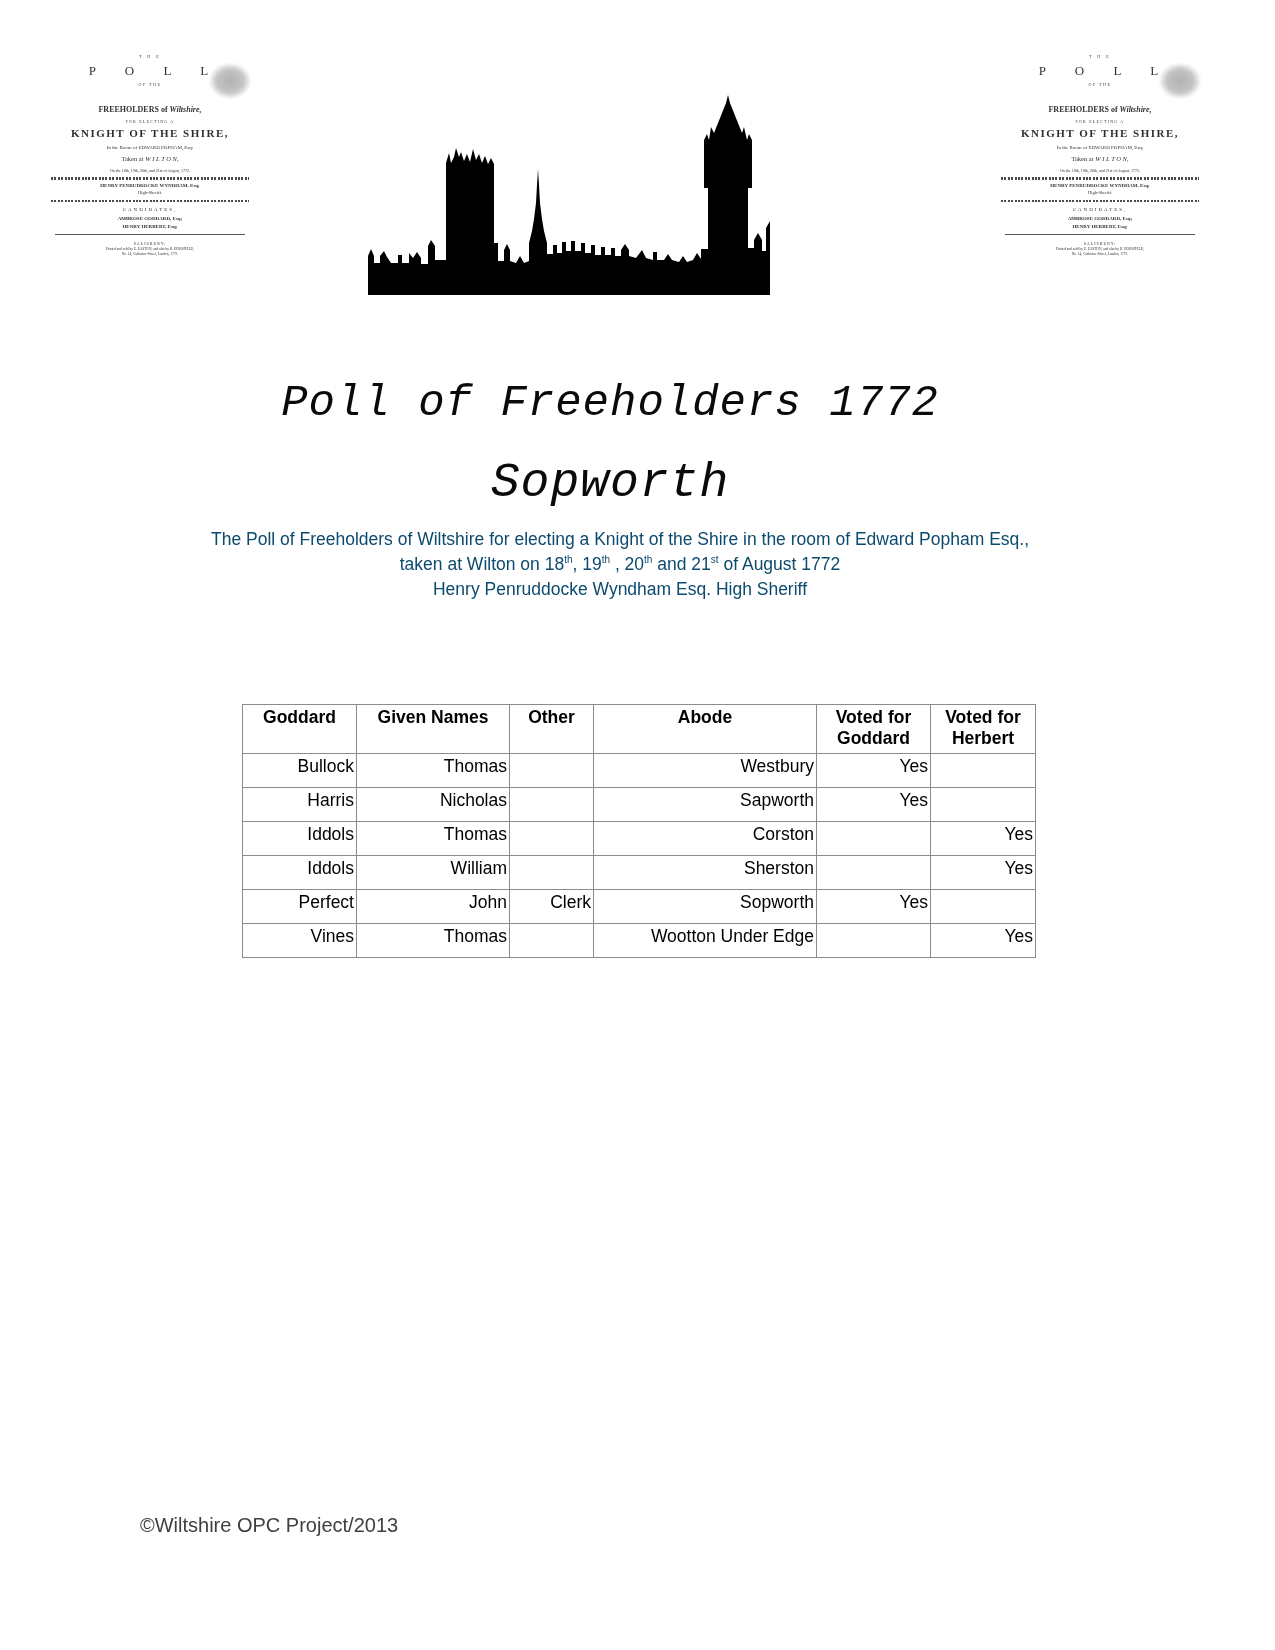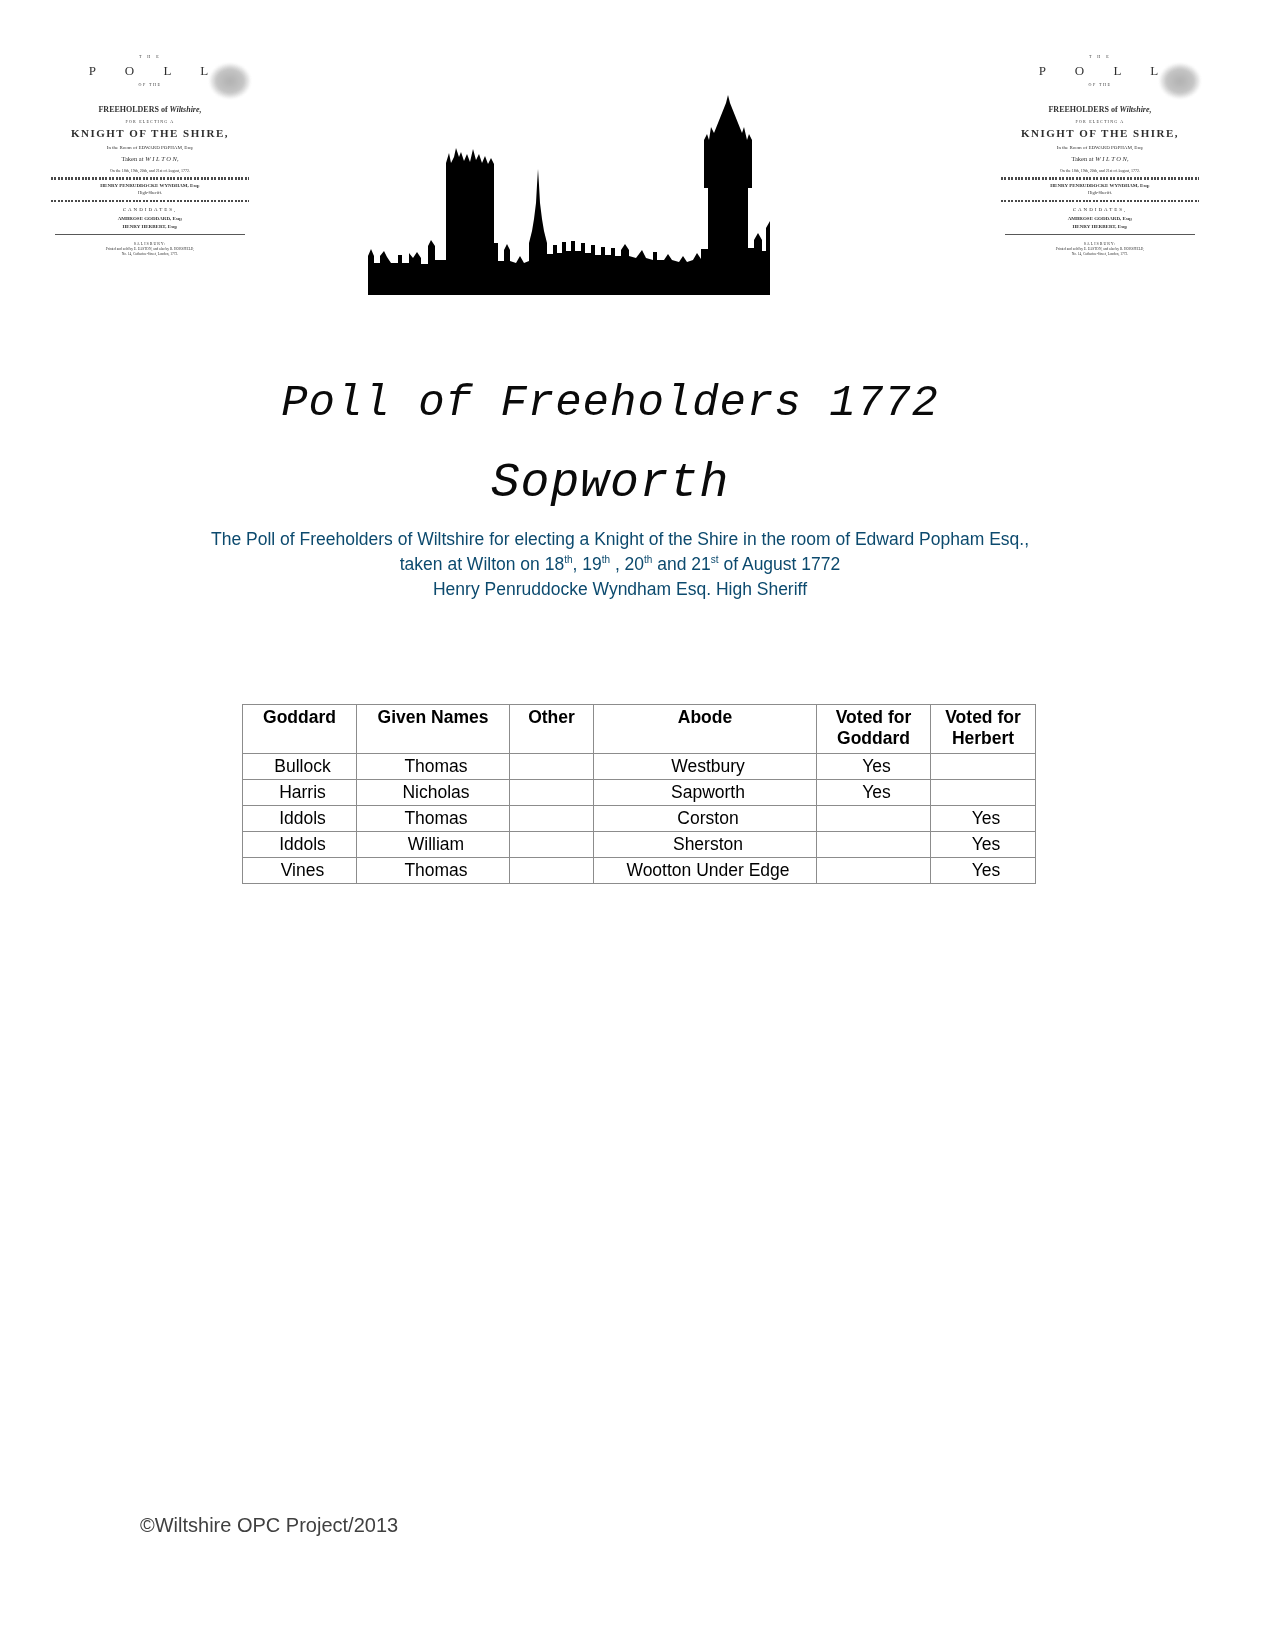--- a/index.html
+++ b/index.html
@@ -48,21 +48,21 @@
   
   .intro{position:absolute;left:0;top:527px;width:1240px;text-align:center;
          font-size:17.5px;line-height:25px;color:#0c4a6e;}
   .intro sup{font-size:10px;vertical-align:super;line-height:0;}
 
   
   .poll-table{position:absolute;left:242px;top:704px;width:793px;border-collapse:collapse;table-layout:fixed;}
   .poll-table th,.poll-table td{border:1px solid #8c8c8c;font-size:17.5px;overflow:hidden;white-space:nowrap;}
   .poll-table th{font-weight:bold;text-align:center;vertical-align:top;height:46px;padding:2px 2px 0 2px;
                  line-height:21px;white-space:normal;}
-  .poll-table td{height:25px;padding:0 2px 0 8px;vertical-align:middle;text-align:center;}
+  .poll-table td{height:25px;padding:0 2px 8px 8px;vertical-align:middle;text-align:right;}
 
   
   .footer{position:absolute;left:140px;top:1514px;font-size:20px;color:#404040;}
 </style>
 </head>
 <body>
 
 <div class="page">
 
   <div class="poll-card left" id="scan-left">
@@ -194,20 +194,28 @@
         </tr>
         <tr>
           <td>Iddols</td>
           <td>William</td>
           <td></td>
           <td>Sherston</td>
           <td></td>
           <td>Yes</td>
         </tr>
         <tr>
+          <td>Perfect</td>
+          <td>John</td>
+          <td>Clerk</td>
+          <td>Sopworth</td>
+          <td>Yes</td>
+          <td></td>
+        </tr>
+        <tr>
           <td>Vines</td>
           <td>Thomas</td>
           <td></td>
           <td>Wootton Under Edge</td>
           <td></td>
           <td>Yes</td>
         </tr>
       </tbody>
   </table>
 

